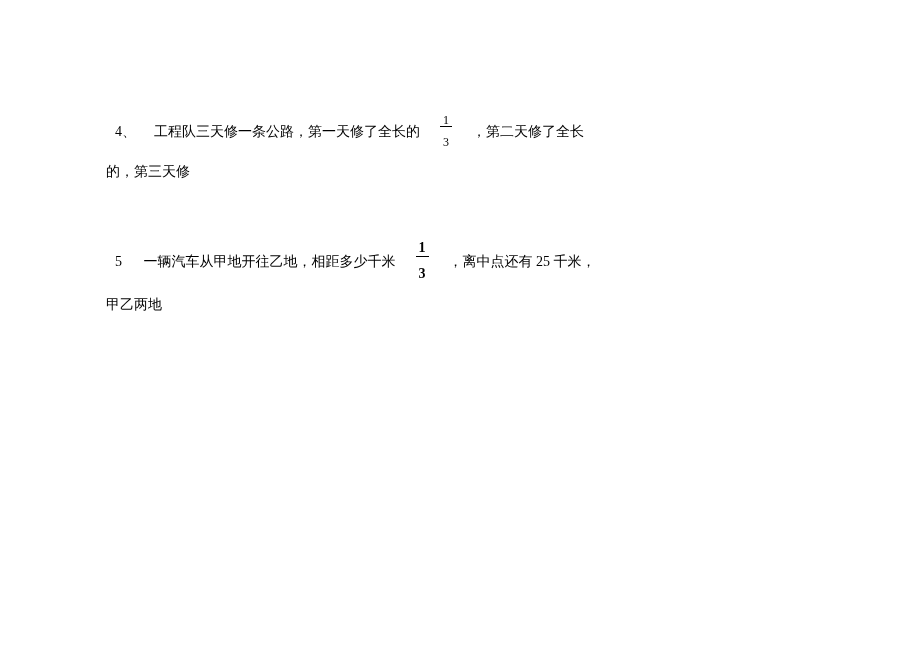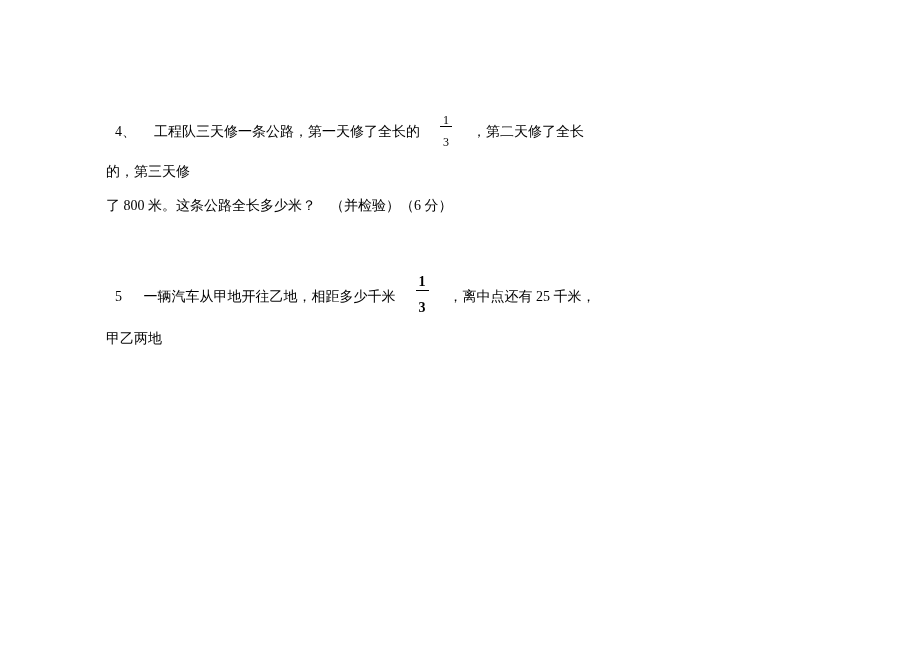--- a/index.html
+++ b/index.html
@@ -61,20 +61,19 @@
       padding: 1px 3px 0 3px;
     }
   </style>
 </head>
 <body>
 
 <div class="problem">
   <span class="line">
     <span>4、</span><span>工程队三天修一条公路，第一天修了全长的</span><span class="fraction"><span class="num">1</span><span class="den">3</span></span><span>，第二天修了全长的，第三天修</span>
   </span>
-  <span class="line">了 800 米。这条公路全长多少米？　（并检验）（6 分）</span>
 </div>
 
 <div class="problem">
   <span class="line">
     <span>5 </span><span>一辆汽车从甲地开往乙地，相距多少千米</span><span class="fraction-bold"><span class="num">1</span><span class="den">3</span></span><span>，离中点还有 25 千米，甲乙两地</span>
   </span>
 </div>
 
 </body></html>

